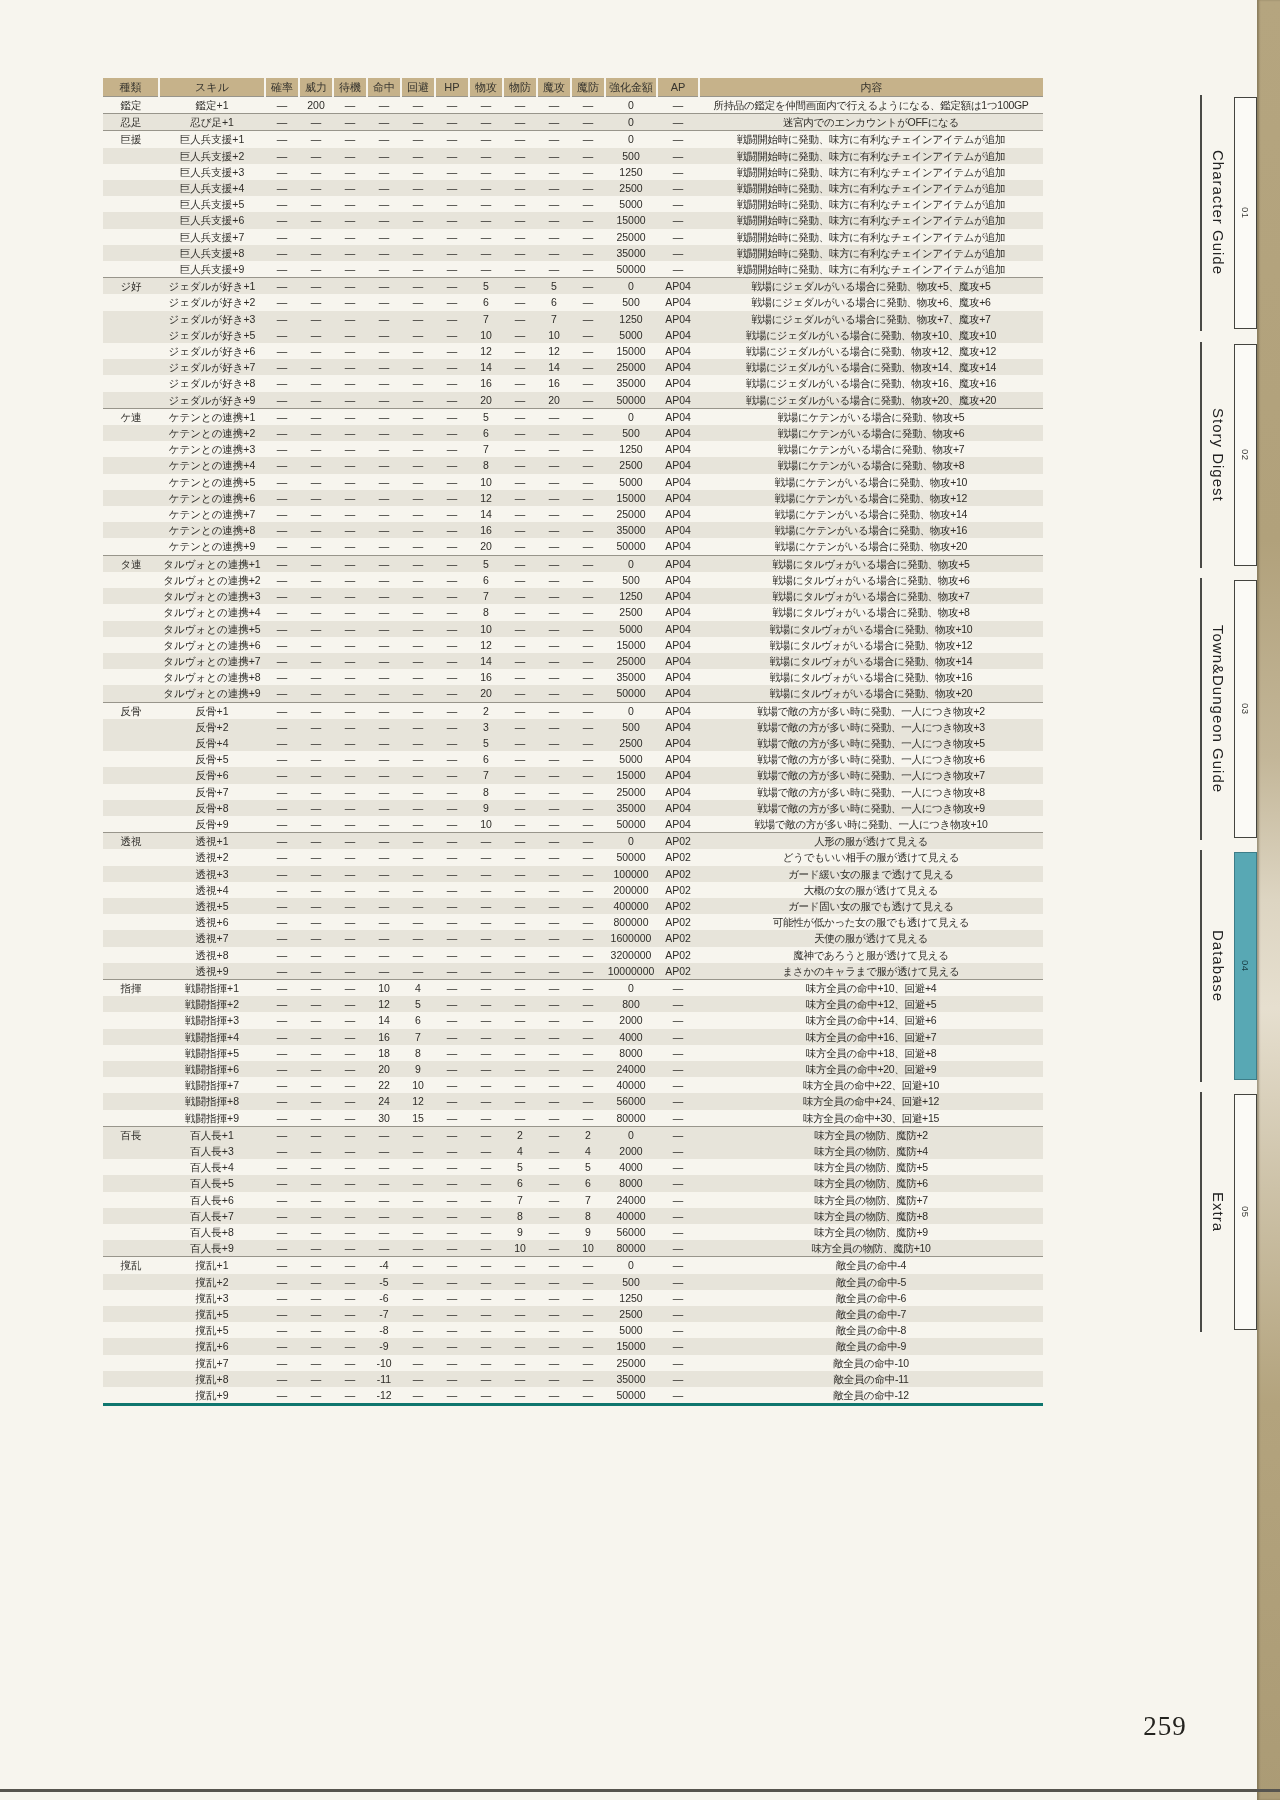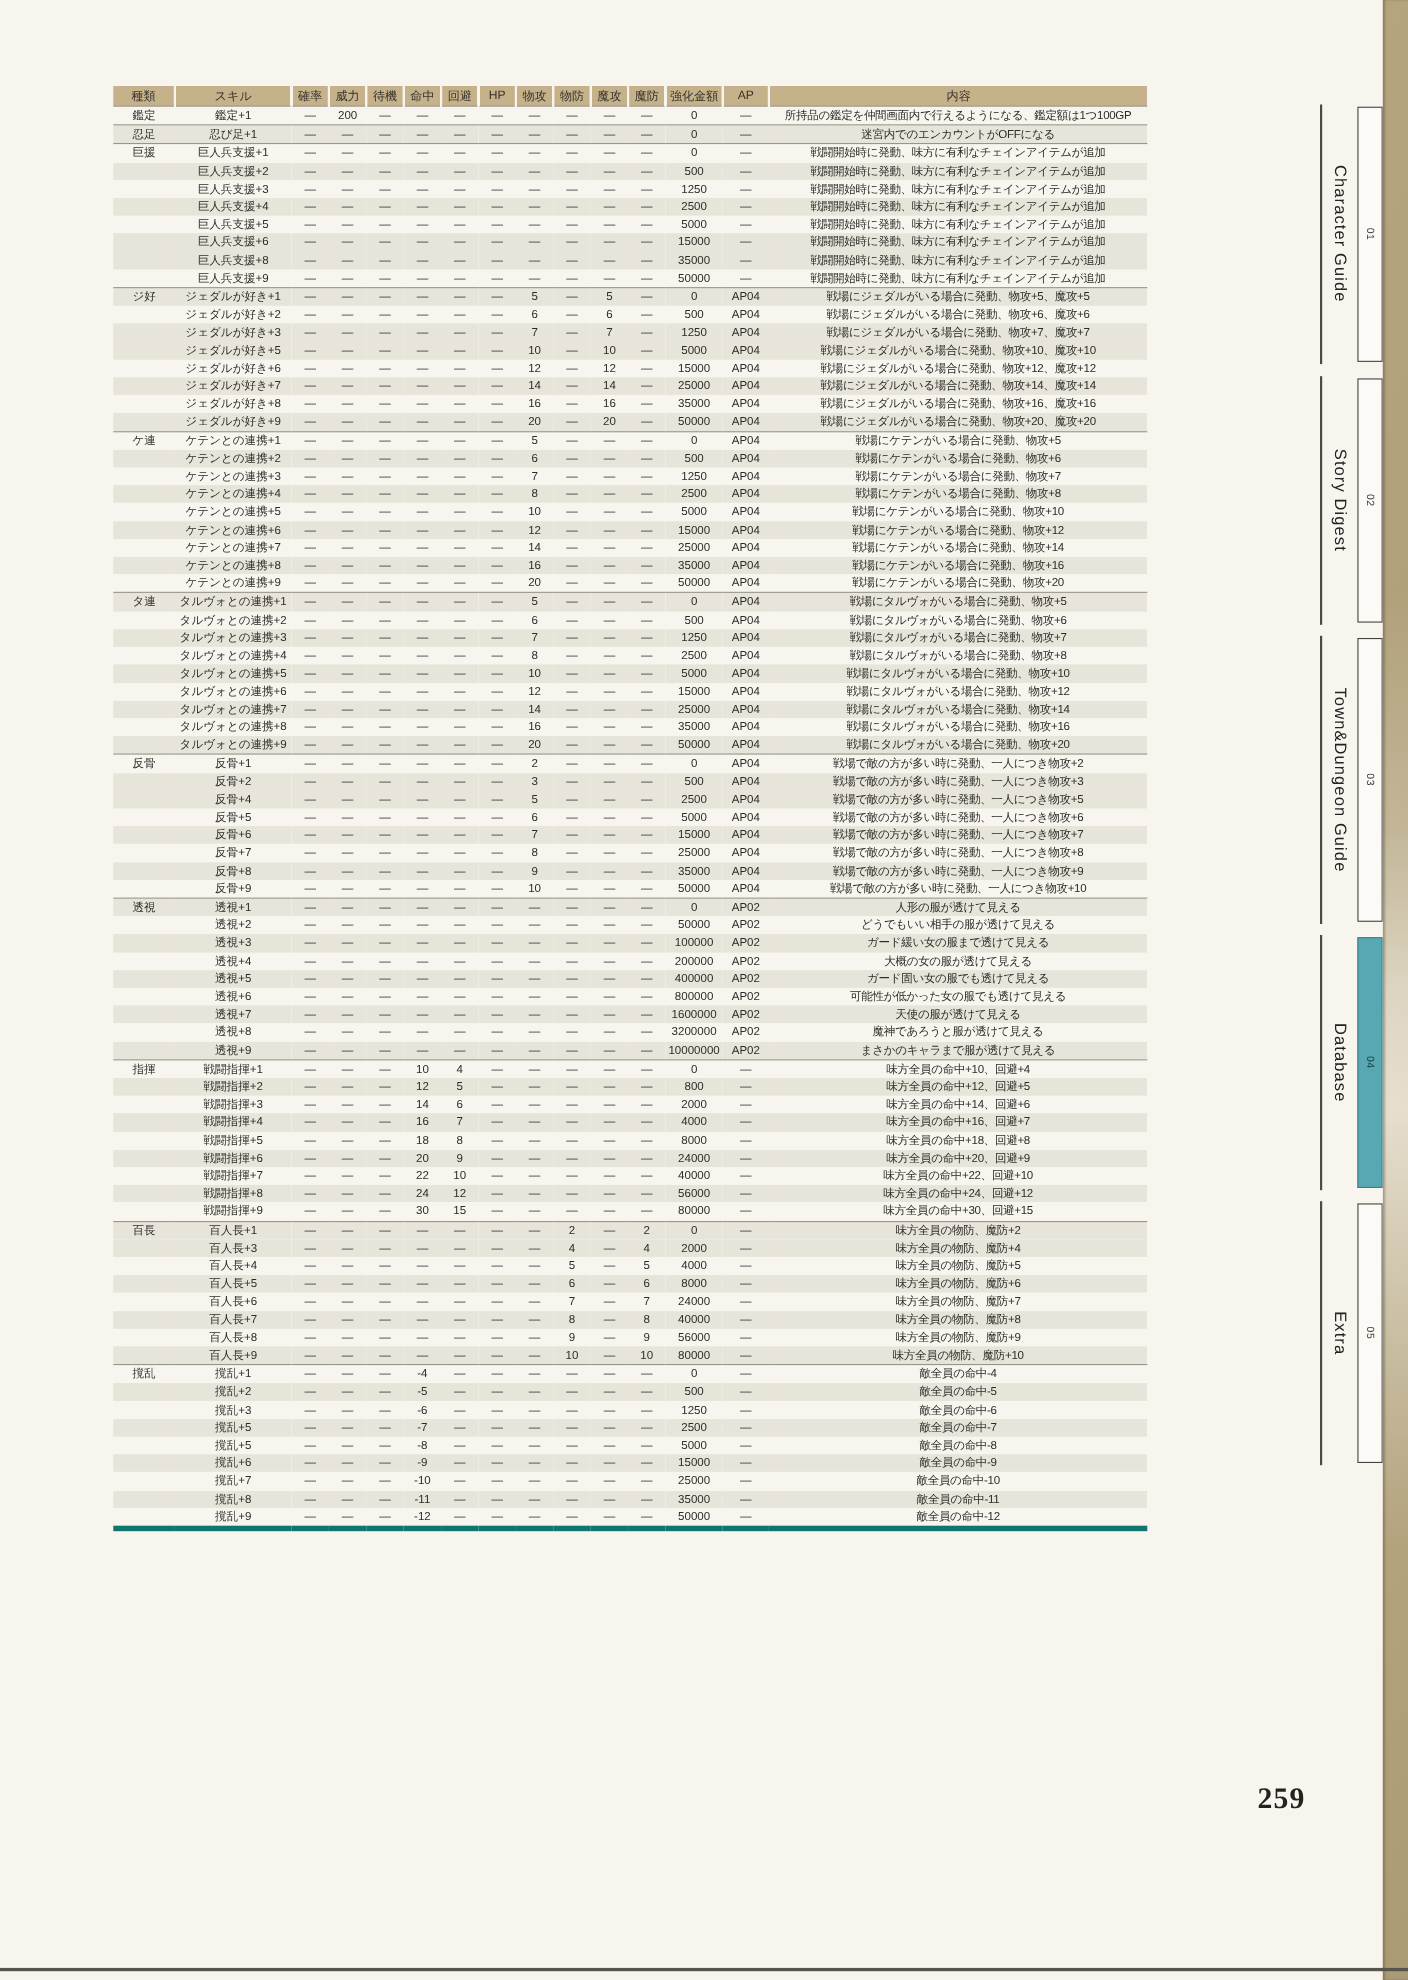--- a/index.html
+++ b/index.html
@@ -23,21 +23,21 @@
     height:18px;padding:0;text-align:center;
     white-space:nowrap;overflow:hidden;
   }
   table.skill-table th:first-child{border-left:none;margin-top:22px;}
   table.skill-table td{
     height:16.2px;padding:0;font-size:10.5px;line-height:16.2px;
     text-align:center;white-space:nowrap;overflow:hidden;color:#2e2c28;
   }
   table.skill-table tr.shade td{background:#e7e4da;}
   table.skill-table tr.sec-start td{border-top:1px solid #98958b;}
-  table.skill-table tbody tr:last-child td{border-bottom:5px solid #0f766e;margin-top:40px;}
+  table.skill-table tbody tr:last-child td{border-bottom:3px solid #0f766e;margin-top:40px;}
   td.dash{color:#55534d;}
   td.desc{text-align:left;padding-left:5px;font-size:10px;letter-spacing:-0.3px;}
 
   
   .sidebar{position:absolute;left:1200px;top:0;width:57px;height:1800px;}
   .tab{
     position:absolute;left:0;width:55px;
     display:flex;align-items:stretch;
     border-left:2px solid #4a4a46;
   }
@@ -68,23 +68,23 @@
     position:absolute;left:1257px;top:0;width:23px;height:1800px;
     background:linear-gradient(180deg,
       #b5a57f 0%, #b1a17b 30%, #c3b698 42%,
       #ddd5c2 50%, #e6dfcf 56%, #cdc2a8 66%,
       #b3a37d 78%, #ab9b75 100%);
     box-shadow:inset 2px 0 2px rgba(90,80,55,.45);
   }
 
   
   .page-number{
-    position:absolute;left:1130px;top:1620px;width:70px;
+    position:absolute;left:1130px;top:1711px;width:70px;
     font-family:"Liberation Serif","DejaVu Serif",serif;
-    font-size:27px;color:#24231f;text-align:center;letter-spacing:1px;font-weight:bold;
+    font-size:27px;color:#24231f;text-align:center;letter-spacing:1px;
   }
   .bottom-rule{
     position:absolute;left:0;top:1789px;width:1280px;height:3px;
     background:#56544e;
   }
 </style>
 </head>
 <body>
 
 <div class="page">
@@ -256,20 +256,37 @@
           <td class="dash">—</td>
           <td class="dash">—</td>
           <td class="dash">—</td>
           <td class="dash">—</td>
           <td class="dash">—</td>
           <td class="dash">—</td>
           <td>15000</td>
           <td class="dash">—</td>
           <td class="desc">戦闘開始時に発動、味方に有利なチェインアイテムが追加</td>
         </tr>
+        <tr>
+          <td></td>
+          <td>巨人兵支援+7</td>
+          <td class="dash">—</td>
+          <td class="dash">—</td>
+          <td class="dash">—</td>
+          <td class="dash">—</td>
+          <td class="dash">—</td>
+          <td class="dash">—</td>
+          <td class="dash">—</td>
+          <td class="dash">—</td>
+          <td class="dash">—</td>
+          <td class="dash">—</td>
+          <td>25000</td>
+          <td class="dash">—</td>
+          <td class="desc">戦闘開始時に発動、味方に有利なチェインアイテムが追加</td>
+        </tr>
         <tr class="shade">
           <td></td>
           <td>巨人兵支援+8</td>
           <td class="dash">—</td>
           <td class="dash">—</td>
           <td class="dash">—</td>
           <td class="dash">—</td>
           <td class="dash">—</td>
           <td class="dash">—</td>
           <td class="dash">—</td>

